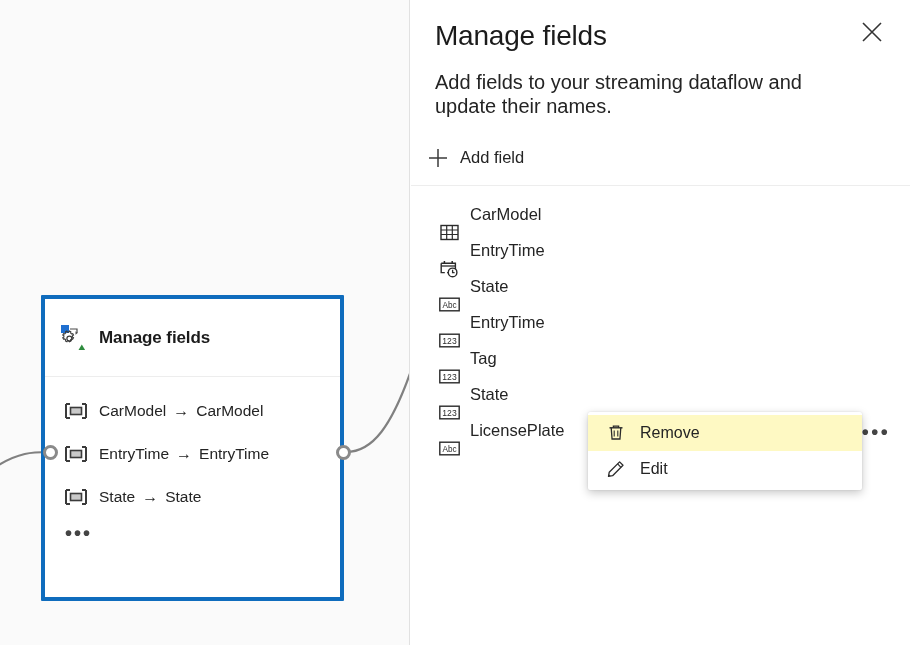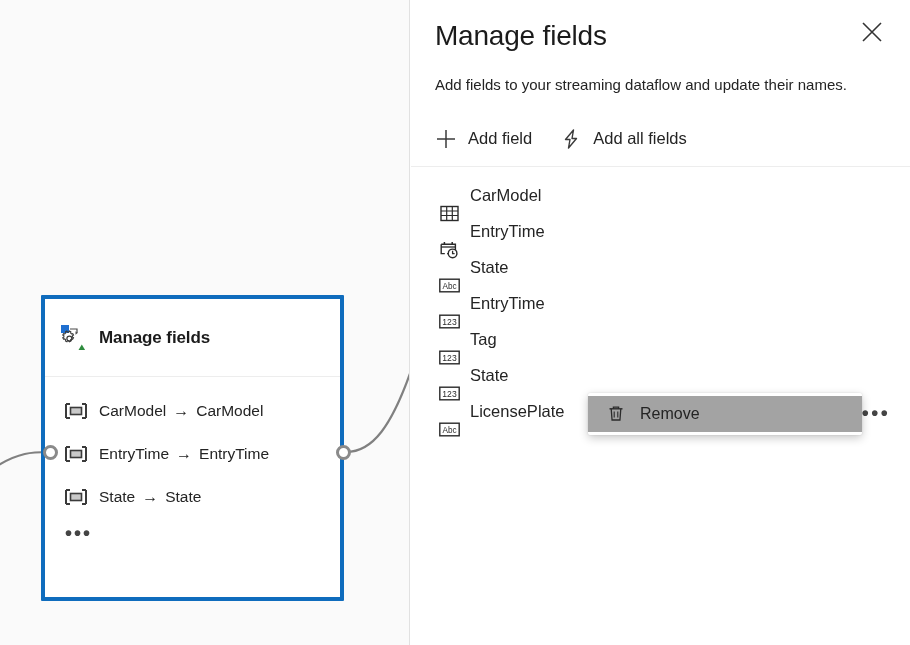--- a/index.html
+++ b/index.html
@@ -123,30 +123,30 @@
   .close-btn {
     position: absolute;
     right: 18px; top: 12px;
     width: 40px; height: 40px;
     display: flex; align-items: center; justify-content: center;
     cursor: pointer;
     background: transparent; border: none;
   }
   .panel-desc {
     padding: 16px 24px 0 24px;
-    font-size: 15px;
-    line-height: 29px;
+    font-size: 20px;
+    line-height: 24px;
     color: #242424;
     max-width: 470px;
   }
   .toolbar {
     display: flex;
     align-items: center;
     height: 56px;
-    padding-left: 16px;
+    padding-left: 8px;
     margin-top: 12px;
     border-bottom: 1px solid #ededed;
   }
   .tb-btn {
     display: flex;
     align-items: center;
     height: 38px;
     padding: 0 8px;
     margin-right: 12px;
     cursor: pointer;
@@ -208,21 +208,21 @@
     padding: 3px 0;
     z-index: 50;
   }
   .ctx-item {
     display: flex;
     align-items: center;
     height: 36px;
     padding-left: 18px;
     cursor: pointer;
   }
-  .ctx-item.hover { background: #a3a3a3; }
+  .ctx-item.hover { background: #fef9c3; }
   .ctx-icon {
     width: 20px; height: 20px;
     margin-right: 14px;
     flex: 0 0 auto;
     display: flex; align-items: center; justify-content: center;
   }
   .ctx-label {
     font-size: 16px;
     color: #242424;
   }
@@ -332,28 +332,20 @@
     <div class="toolbar">
       <button class="tb-btn">
         <span class="tb-icon">
           <svg width="22" height="22" viewBox="0 0 22 22">
             <path d="M11 2 V20 M2 11 H20" stroke="#3b3b3b" stroke-width="1.5" fill="none"></path>
           </svg>
         </span>
         <span class="tb-label">Add field</span>
       </button>
 
-      <button class="tb-btn">
-        <span class="tb-icon">
-          <svg width="22" height="22" viewBox="0 0 22 22">
-            <path d="M13.5 2 L5.5 11.5 H10 L8.5 20 L16.5 10.5 H12 Z" fill="none" stroke="#3b3b3b" stroke-width="1.4" stroke-linejoin="round"></path>
-          </svg>
-        </span>
-        <span class="tb-label">Add all fields</span>
-      </button>
     </div>
 
     <div class="field-list">
 
       <div class="field-row">
         <span class="fr-icon">
           <svg width="19" height="19" viewBox="0 0 19 19">
             <rect x="1" y="2.5" width="17" height="14" fill="none" stroke="#2b2b2b" stroke-width="1.4"></rect>
             <path d="M1 7 H18 M1 11.5 H18 M6.7 2.5 V16.5 M12.3 2.5 V16.5" stroke="#2b2b2b" stroke-width="1.2" fill="none"></path>
           </svg>
@@ -432,17 +424,27 @@
           <span class="ctx-icon">
             <svg width="18" height="18" viewBox="0 0 18 18">
               <path d="M2.5 3.8 h13" stroke="#2b2b2b" stroke-width="1.4" fill="none"></path>
               <path d="M6.4 3.8 v-1.6 h5.2 v1.6" stroke="#2b2b2b" stroke-width="1.3" fill="none"></path>
               <path d="M4.2 3.8 l0.85 11.2 h7.9 l0.85 -11.2" stroke="#2b2b2b" stroke-width="1.3" fill="none"></path>
               <path d="M7.2 6.4 v6.2 M10.8 6.4 v6.2" stroke="#2b2b2b" stroke-width="1.1" fill="none"></path>
             </svg>
           </span>
           <span class="ctx-label">Remove</span>
         </div>
+        <div class="ctx-item">
+          <span class="ctx-icon">
+            <svg width="18" height="18" viewBox="0 0 18 18">
+              <path d="M12.6 1.9 l3.4 3.4 l-10.4 10.4 l-4.1 0.7 l0.7 -4.1 z" fill="none" stroke="#2b2b2b" stroke-width="1.3" stroke-linejoin="round"></path>
+              <path d="M10.6 3.9 l3.4 3.4" stroke="#2b2b2b" stroke-width="1.2" fill="none"></path>
+              <path d="M1.5 16.4 l2.1 -0.35 l-1.75 -1.75 z" fill="#2b2b2b"></path>
+            </svg>
+          </span>
+          <span class="ctx-label">Edit</span>
+        </div>
       </div>
 
     </div>
   </div>
 </div>
 
 </body></html>

